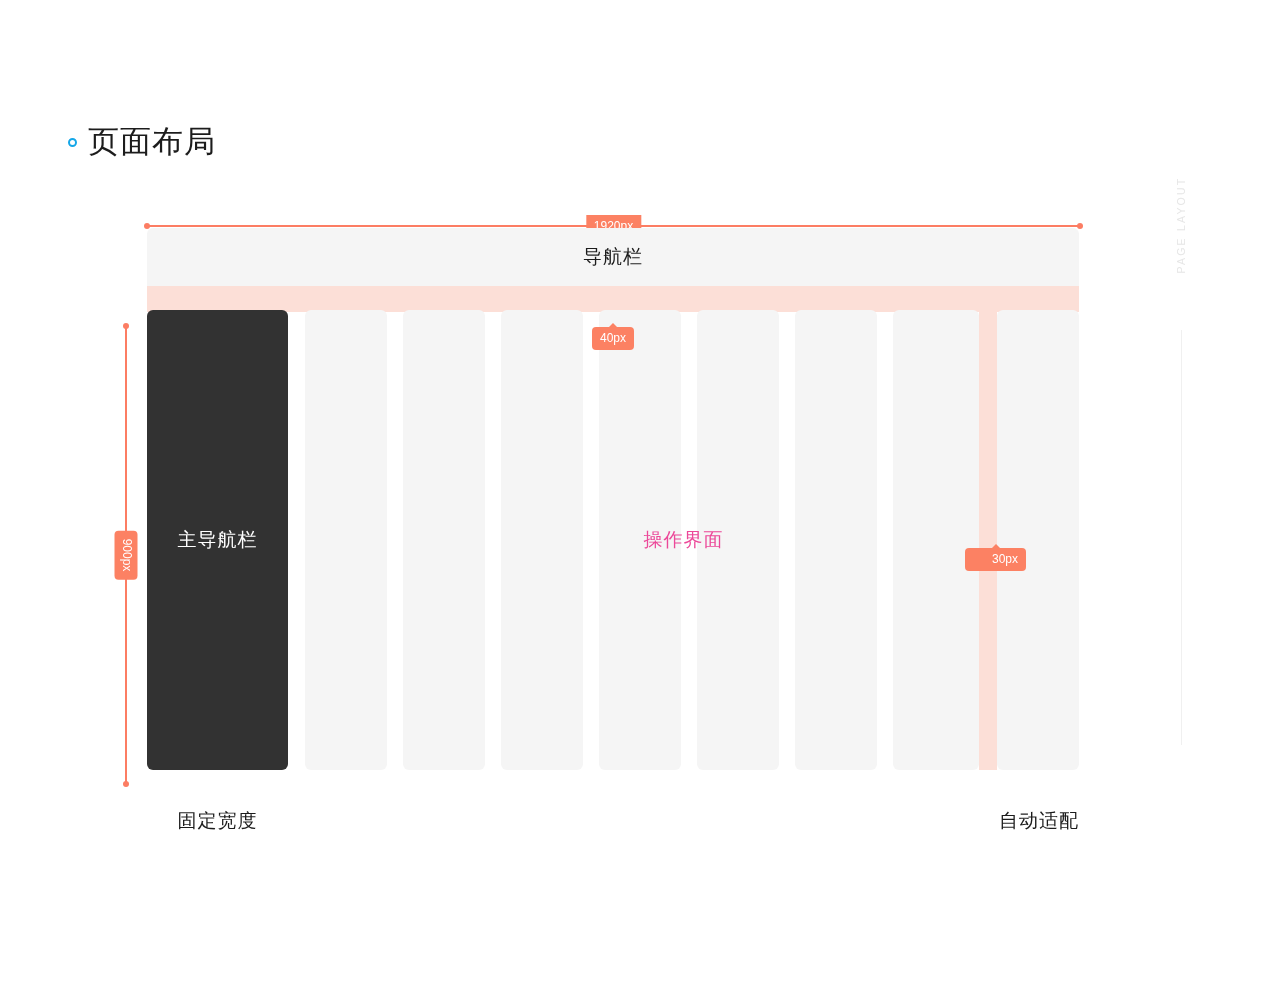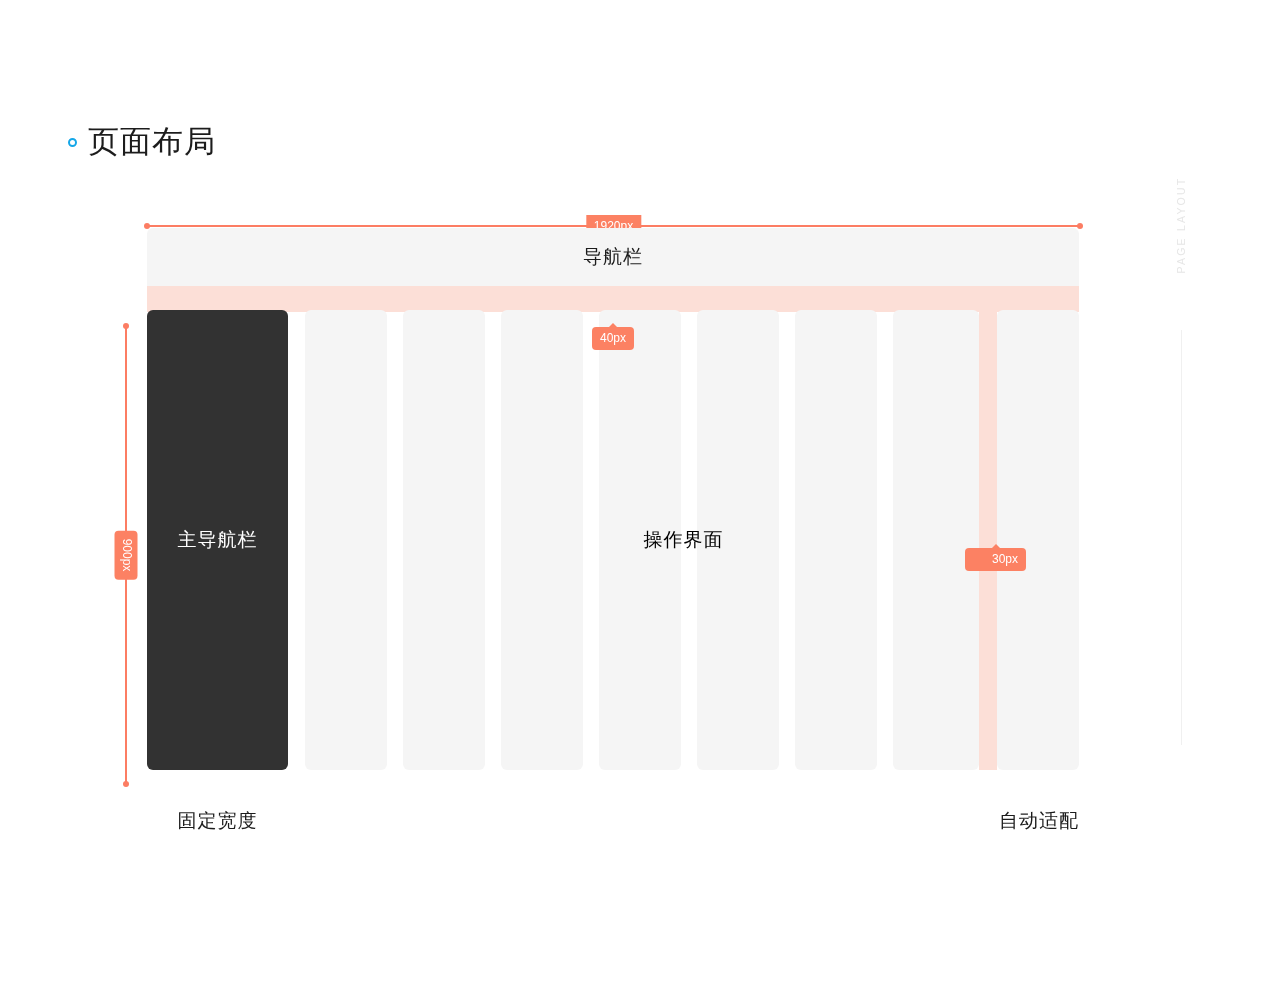--- a/index.html
+++ b/index.html
@@ -235,21 +235,21 @@
     text-align: center;
   }
   #sidebar-label {
     left: 0;
     width: 141px;
     color: #ffffff;
   }
   #content-label {
     left: 141px;
     width: 791px;
-    color: #000000;
+    color: #ec4899;
   }
 
   
   .tooltip-badge {
     position: absolute;
     background: #FC8163;
     color: #ffffff;
     font-size: 12px;
     line-height: 1;
     padding: 5px 8px 6px;

